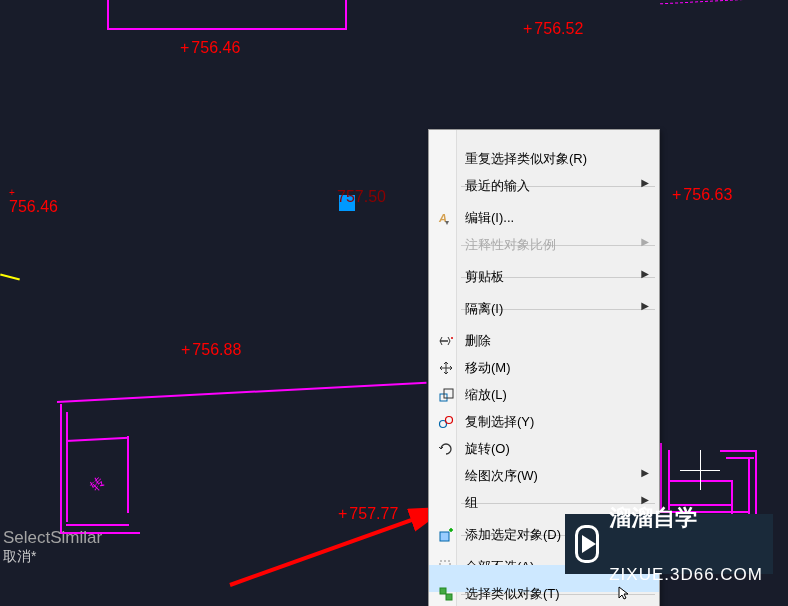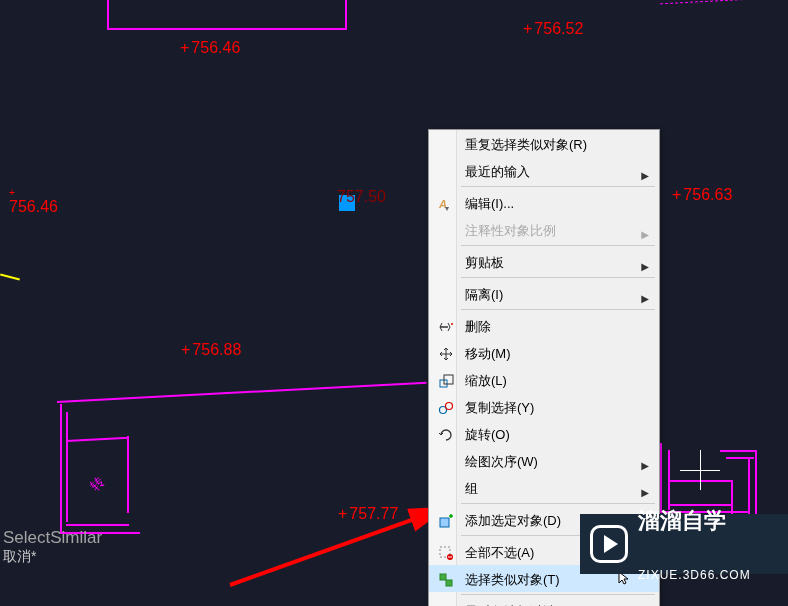--- a/index.html
+++ b/index.html
@@ -52,22 +52,22 @@
       position: absolute;
       background: #f0f0f0;
       border: 1px solid #999;
       box-shadow: 2px 2px 5px rgba(0,0,0,0.3);
       font-size: 13px;
       width: 232px;
       z-index: 100;
     }
     .menu-item {
       display: flex;
-      align-items: flex-end;
-      padding: 3px 8px 3px 36px;
+      align-items: flex-start;
+      padding: 20px 8px 3px 36px;
       position: relative;
       cursor: default;
       height: 27px;
     }
     .menu-item.highlighted {
       background: #cde8ff;
     }
     .menu-item.disabled {
       color: #aaa;
     }
@@ -104,21 +104,21 @@
       border-right: 1px solid #ddd;
     }
     .red-arrow {
       position: absolute;
       z-index: 99;
       pointer-events: none;
     }
     .watermark {
       position: absolute;
       bottom: 32px;
-      right: 0;
+      right: 15px;
       width: 208px;
       height: 60px;
       background: #1a2a3a;
       display: flex;
       align-items: center;
       padding: 0 10px;
       z-index: 200;
     }
     .watermark-play {
       width: 38px;
@@ -142,21 +142,21 @@
     .watermark-text {
       color: #fff;
       display: flex;
       flex-direction: column;
     }
     .watermark-title {
       font-size: 22px;
       font-weight: bold;
     }
     .watermark-url {
-      font-size: 12px;
+      font-size: 17px;
       letter-spacing: 1px;
       margin-top: 32px;
     }
     .chinese-text {
       position: absolute;
       color: #ff00ff;
       font-size: 13px;
       transform: rotate(-45deg);
     }
     .crosshair {

